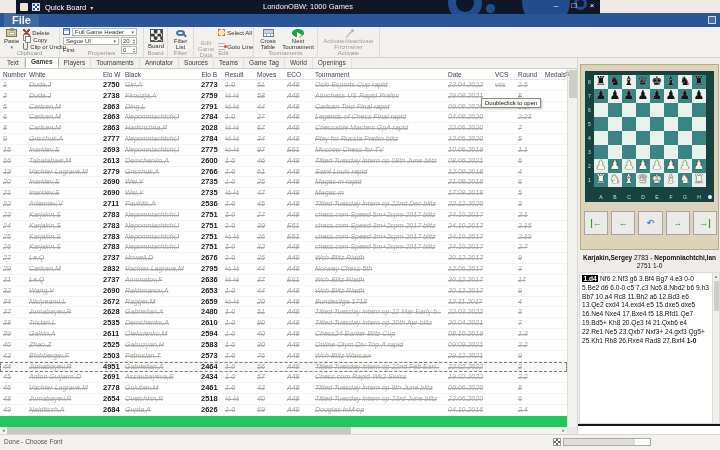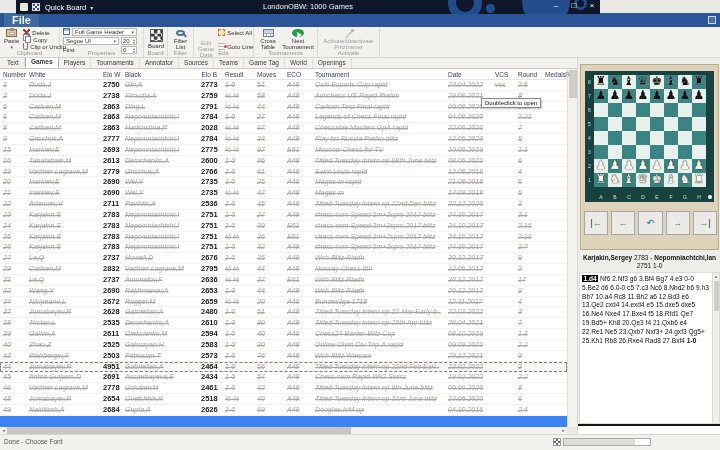--- a/index.html
+++ b/index.html
@@ -73,21 +73,21 @@
 .viewtabs{position:absolute;left:0;top:58px;width:577px;height:11px;background:#f2f1ee;border-bottom:1px solid #cfcdc9;display:flex;align-items:flex-end;padding-left:2px;z-index:2}
 .vtab{font-size:6.5px;line-height:10px;padding:0 5px;color:#3a3a3a;border-right:1px solid #e0deda}
 .vtab.active{background:#fff;border:1px solid #b3b1ad;border-bottom:1px solid #fff;font-weight:bold}
 
 
 .grid{display:grid;grid-template-columns:26px 74px 22px 76px 24px 32px 30px 28px 133px 47px 23px 27px 25px}
 .thead{position:absolute;left:0;top:69px;width:567px;height:11px;background:#fdfdfc;border-bottom:1px solid #e6e4e0;font-size:6.5px;color:#3c4663;z-index:2}
 .hc{line-height:11px;padding-left:3px;overflow:hidden;white-space:nowrap}
 .hc.c2,.hc.c4{text-align:right;padding-right:5px}
 .sorticon{position:absolute;right:3px;top:0;font-size:6px;color:#8a8a8a;line-height:11px}
-.tbody{position:absolute;left:0;top:80px;width:567px;height:347px;overflow:hidden;background:#3b82f6}
+.tbody{position:absolute;left:0;top:80px;width:567px;height:347px;overflow:hidden;background:#22c55e}
 .trow{height:10.84px;border-bottom:1px solid #f4f3f1;background:#fff}
 .trow.selected{outline:1px dashed #7f7f7f;outline-offset:-1px;background:#f7f7f6}
 .tc{font-size:7px;line-height:10.5px;padding-left:3px;overflow:hidden;white-space:nowrap}
 .struck{color:#a9a7a3;font-style:italic;text-decoration:line-through}
 .elo{color:#222;font-weight:bold;font-size:7.5px;text-align:right;padding-right:5px}
 
 
 .vscroll{position:absolute;left:567px;top:69px;width:10px;height:358px;background:#f3f2ef;border-left:1px solid #e2e0dc;z-index:2}
 .vthumb{position:absolute;left:1px;top:1px;width:8px;height:28px;background:#cfcdc9}
 .hscroll{position:absolute;left:0;top:427px;width:567px;height:7px;background:#f3f2ef;z-index:2}

